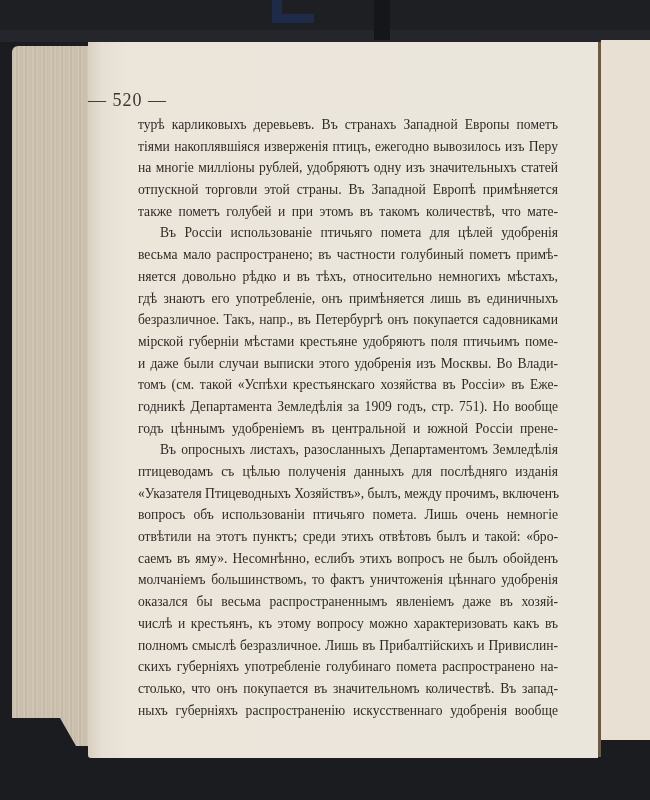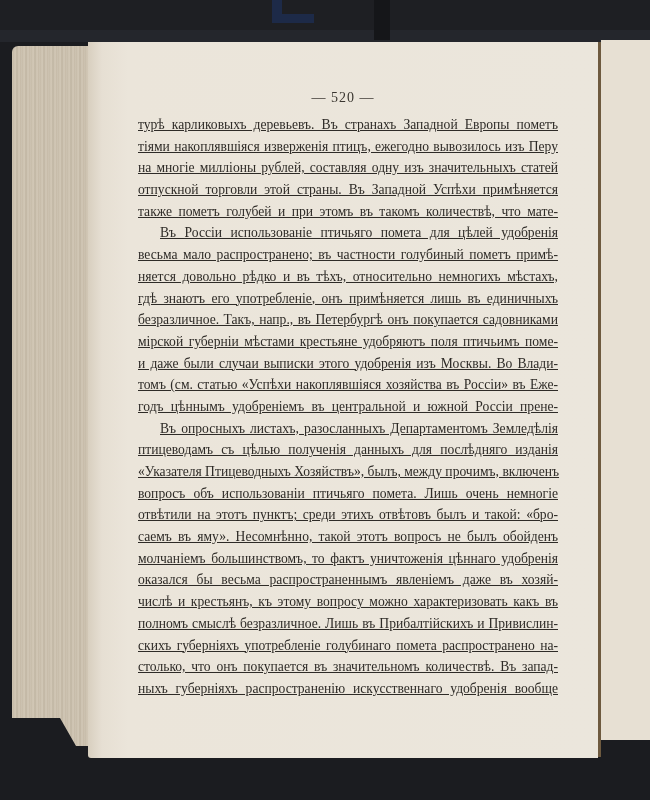--- a/index.html
+++ b/index.html
@@ -44,31 +44,30 @@
     .gutter {
       position: absolute; left: 598px; top: 42px; width: 3px; height: 715px;
       background: #6e5a3f;
     }
     .next-page {
       position: absolute; left: 601px; top: 40px; width: 49px; height: 700px;
       background: #e7e0d3;
     }
     .page-number {
       position: absolute; left: 0; width: 100%; top: 48px;
-      text-align: center; font-size: 14px; color: #3a3630; letter-spacing: 1px;
+      text-align: left; font-size: 18px; color: #3a3630; letter-spacing: 1px;
     }
     .text-block {
       position: absolute; left: 50px; top: 72px; width: 420px;
       font-size: 13.6px; line-height: 21.7px; color: #2e2b27;
     }
     .line {
       display: block; white-space: nowrap;
       text-align: justify; text-align-last: justify;
       height: 21.7px;
-      text-decoration: underline;
     }
     .line.indent { padding-left: 22px; }
     .line.last { text-align-last: left; }
   </style>
 </head>
 <body>
 
 <div class="backdrop-top">
   <div class="strip"></div>
 </div>
@@ -76,38 +75,39 @@
 <div class="blue-mark-foot"></div>
 <div class="dark-pillar"></div>
 
 <div class="fore-edge"></div>
 
 <div class="page">
   <div class="page-number">— 520 —</div>
   <div class="text-block" id="text-block">
       <span class="line">турѣ карликовыхъ деревьевъ. Въ странахъ Западной Европы пометъ</span>
       <span class="line">тіями накоплявшіяся изверженія птицъ, ежегодно вывозилось изъ Перу</span>
-      <span class="line">на многіе милліоны рублей, составляя одну изъ значительныхъ статей</span>
-      <span class="line">отпускной торговли этой страны. Въ Западной Успѣхи примѣняется</span>
+      <span class="line">на многіе милліоны рублей, удобряютъ одну изъ значительныхъ статей</span>
+      <span class="line">отпускной торговли этой страны. Въ Западной Европѣ примѣняется</span>
       <span class="line">также пометъ голубей и при этомъ въ такомъ количествѣ, что мате-</span>
       <span class="line indent">Въ Россіи использованіе птичьяго помета для цѣлей удобренія</span>
       <span class="line">весьма мало распространено; въ частности голубиный пометъ примѣ-</span>
       <span class="line">няется довольно рѣдко и въ тѣхъ, относительно немногихъ мѣстахъ,</span>
       <span class="line">гдѣ знаютъ его употребленіе, онъ примѣняется лишь въ единичныхъ</span>
       <span class="line">безразличное. Такъ, напр., въ Петербургѣ онъ покупается садовниками</span>
       <span class="line">мірской губерніи мѣстами крестьяне удобряютъ поля птичьимъ поме-</span>
       <span class="line">и даже были случаи выписки этого удобренія изъ Москвы. Во Влади-</span>
-      <span class="line">томъ (см. статью «Успѣхи накоплявшіяся хозяйства въ Россіи» въ Еже-</span>
+      <span class="line">томъ (см. такой «Успѣхи крестьянскаго хозяйства въ Россіи» въ Еже-</span>
+      <span class="line">годникѣ Департамента Земледѣлія за 1909 годъ, стр. 751). Но вообще</span>
       <span class="line">годъ цѣннымъ удобреніемъ въ центральной и южной Россіи прене-</span>
       <span class="line indent">Въ опросныхъ листахъ, разосланныхъ Департаментомъ Земледѣлія</span>
       <span class="line">птицеводамъ съ цѣлью полученія данныхъ для послѣдняго изданія</span>
       <span class="line">«Указателя Птицеводныхъ Хозяйствъ», былъ, между прочимъ, включенъ</span>
       <span class="line">вопросъ объ использованіи птичьяго помета. Лишь очень немногіе</span>
       <span class="line">отвѣтили на этотъ пунктъ; среди этихъ отвѣтовъ былъ и такой: «бро-</span>
-      <span class="line">саемъ въ яму». Несомнѣнно, такой этотъ вопросъ не былъ обойденъ</span>
+      <span class="line">саемъ въ яму». Несомнѣнно, еслибъ этихъ вопросъ не былъ обойденъ</span>
       <span class="line">молчаніемъ большинствомъ, то фактъ уничтоженія цѣннаго удобренія</span>
       <span class="line">оказался бы весьма распространеннымъ явленіемъ даже въ хозяй-</span>
       <span class="line">числѣ и крестьянъ, къ этому вопросу можно характеризовать какъ въ</span>
       <span class="line">полномъ смыслѣ безразличное. Лишь въ Прибалтійскихъ и Привислин-</span>
       <span class="line">скихъ губерніяхъ употребленіе голубинаго помета распространено на-</span>
       <span class="line">столько, что онъ покупается въ значительномъ количествѣ. Въ запад-</span>
       <span class="line">ныхъ губерніяхъ распространенію искусственнаго удобренія вообще</span>
     </div>
 </div>
 

